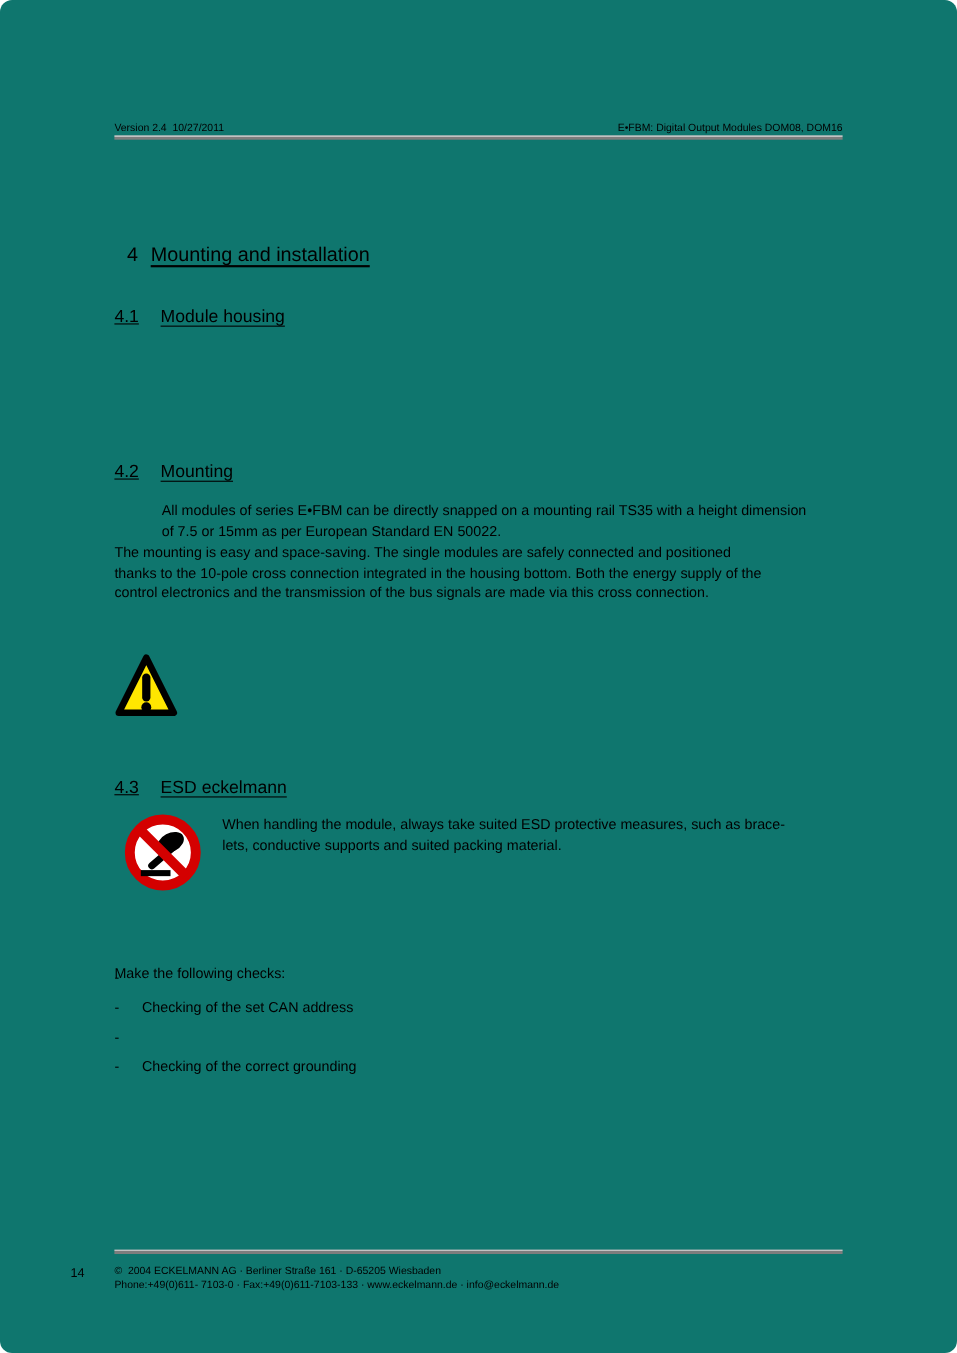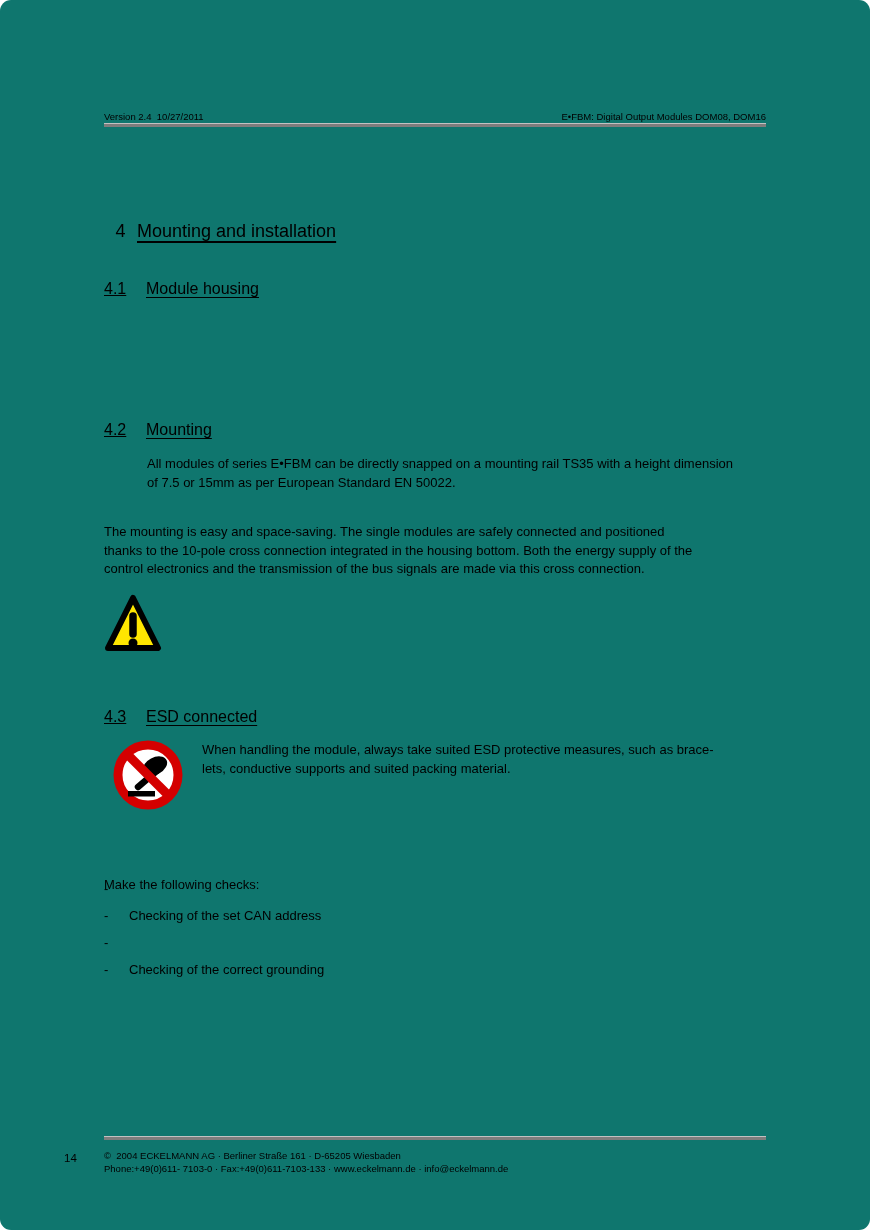--- a/index.html
+++ b/index.html
@@ -46,32 +46,32 @@
 
   <div class="abs h2" style="left:104px; top:279px;">
     <span class="num">4.1</span><span class="u2">Module housing</span>
   </div>
 
   <div class="abs h2" style="left:104px; top:420px;">
     <span class="num">4.2</span><span class="u2">Mounting</span>
   </div>
   <div class="abs pre body-text" style="left:104px; top:455px;margin-left:43px;">All modules of series E•FBM can be directly snapped on a mounting rail TS35 with a height dimension
 of 7.5 or 15mm as per European Standard EN 50022.</div>
-  <div class="abs pre body-text" style="left:104px; top:523px;">The mounting is easy and space-saving. The single modules are safely connected and positioned
+  <div class="abs pre body-text" style="left:104px; top:493px;">The mounting is easy and space-saving. The single modules are safely connected and positioned
 thanks to the 10-pole cross connection integrated in the housing bottom. Both the energy supply of the
 control electronics and the transmission of the bus signals are made via this cross connection.</div>
 
   <svg class="abs" style="left:104px; top:593px;" width="58" height="62" viewBox="0 0 58 62">
     <path d="M29 5 L54 55 L4 55 Z" stroke="#000000" stroke-width="6" stroke-linejoin="round" fill="#ffe600"></path>
     <path d="M29 23 L29 41" stroke="#000000" stroke-width="7.5" stroke-linecap="round" fill="none"></path>
     <circle cx="29" cy="50" r="4.5" fill="#000000"></circle>
   </svg>
 
   <div class="abs h2" style="left:104px; top:707px;">
-    <span class="num">4.3</span><span class="u2">ESD connected</span>
+    <span class="num">4.3</span><span class="u2">ESD eckelmann</span>
   </div>
   <svg class="abs" style="left:113px; top:740px;" width="70" height="70" viewBox="0 0 70 70">
     <circle cx="35" cy="35" r="30" fill="#ffffff" stroke-width="9" stroke="#d40000"></circle>
     <ellipse cx="42" cy="26" rx="13" ry="8.5" transform="rotate(-28 42 26)" fill="#000000"></ellipse>
     <path d="M46 29 L25 47" stroke="#000000" stroke-width="6.5" stroke-linecap="round" fill="none"></path>
     <rect x="15" y="51" width="27" height="5.5" fill="#000000"></rect>
     <line x1="14.5" y1="14.5" x2="55.5" y2="55.5" stroke-width="9" stroke="#d40000"></line>
   </svg>
   <div class="abs pre body-text" style="left:202px; top:741px;">When handling the module, always take suited ESD protective measures, such as brace-
 lets, conductive supports and suited packing material.</div>

